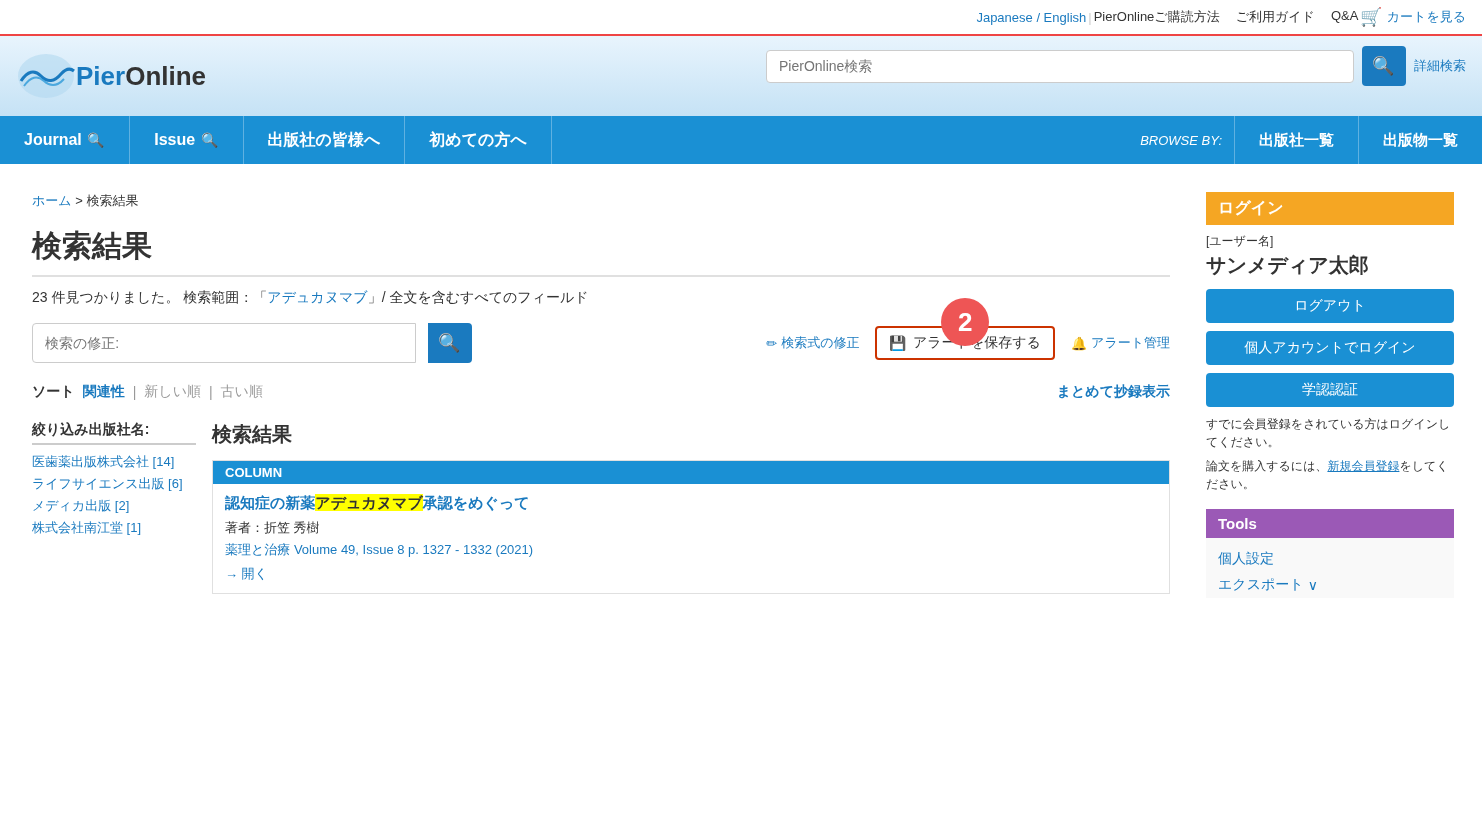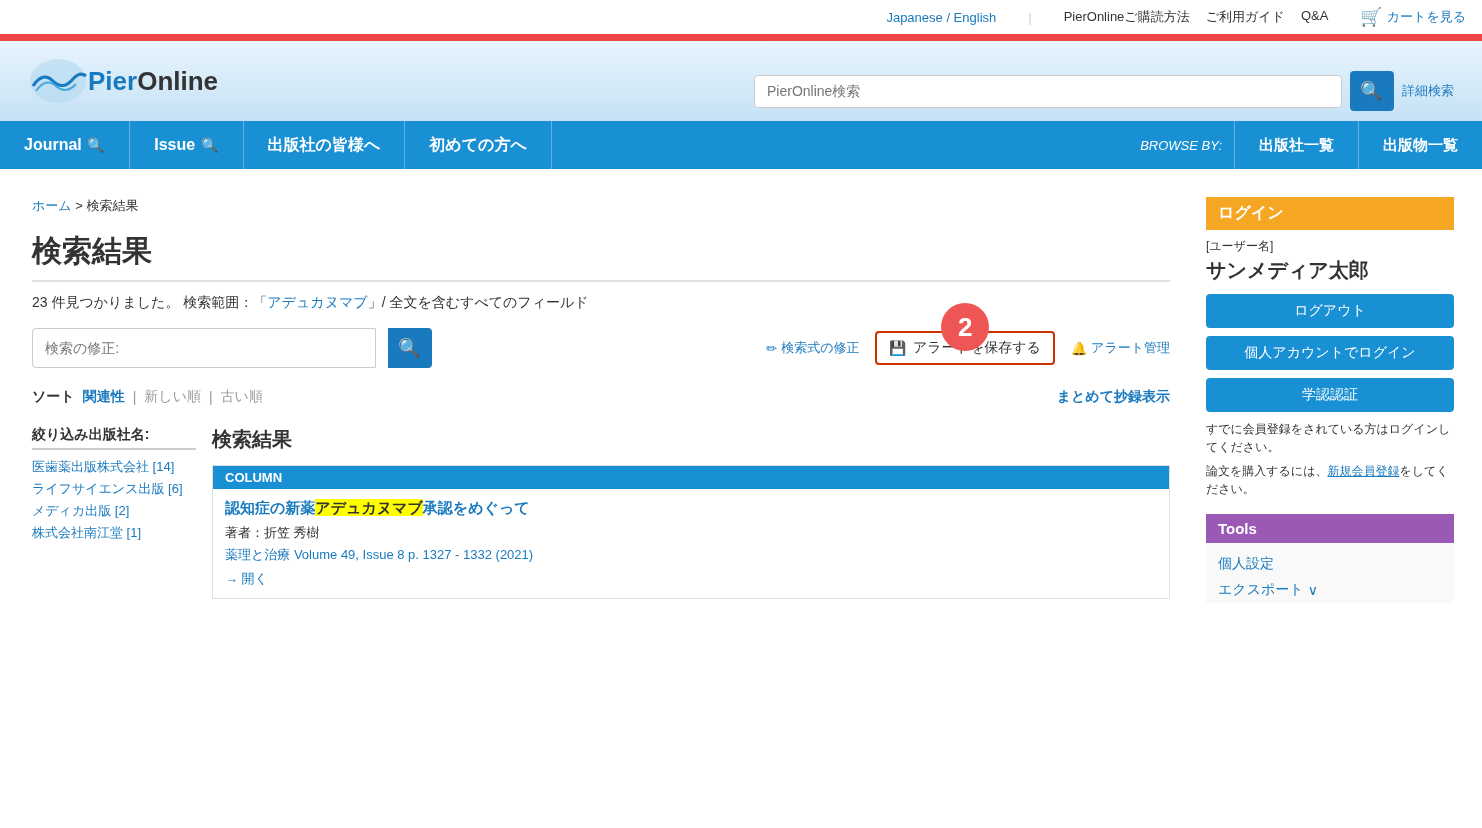--- a/index.html
+++ b/index.html
@@ -7,35 +7,35 @@
 
     
     .top-bar {
       background: #fff;
       display: flex;
       align-items: center;
       justify-content: flex-end;
       padding: 6px 16px;
       font-size: 13px;
       color: #333;
-      border-bottom: 7px solid #ef4444;
-      gap: 32px;
+      border-bottom: 2px solid #ef4444;
+      gap: 2px;
     }
     .top-bar-lang { color: #1a7abf; cursor: pointer; }
     .top-bar-links { display: flex; gap: 16px; }
     .top-bar-links a { color: #333; text-decoration: none; cursor: pointer; }
     .top-bar-cart { display: flex; align-items: center; gap: 4px; color: #1a7abf; cursor: pointer; }
     .cart-icon { font-size: 18px; }
 
     
     .header {
       background: linear-gradient(180deg, #e8f4fd 0%, #c5e2f5 100%);
       display: flex;
-      align-items: flex-end;
-      padding: 10px 28px;
+      align-items: flex-start;
+      padding: 10px 16px;
       gap: 20px;
       min-height: 80px;
     }
     .search-area {
       display: flex;
       align-items: center;
       gap: 8px;
       flex: 1;
       max-width: 700px;
       margin-left: auto;
@@ -179,21 +179,21 @@
 
     
     .search-modify-area {
       display: flex;
       align-items: center;
       gap: 12px;
       margin-bottom: 20px;
       position: relative;
     }
     .search-modify-input {
-      width: 344px;
+      width: 384px;
       height: 40px;
       padding: 0 12px;
       border: 1px solid #ccc;
       border-radius: 4px 0 0 4px;
       font-size: 14px;
     }
     .search-modify-btn {
       width: 44px;
       height: 40px;
       background: #1a7abf;

